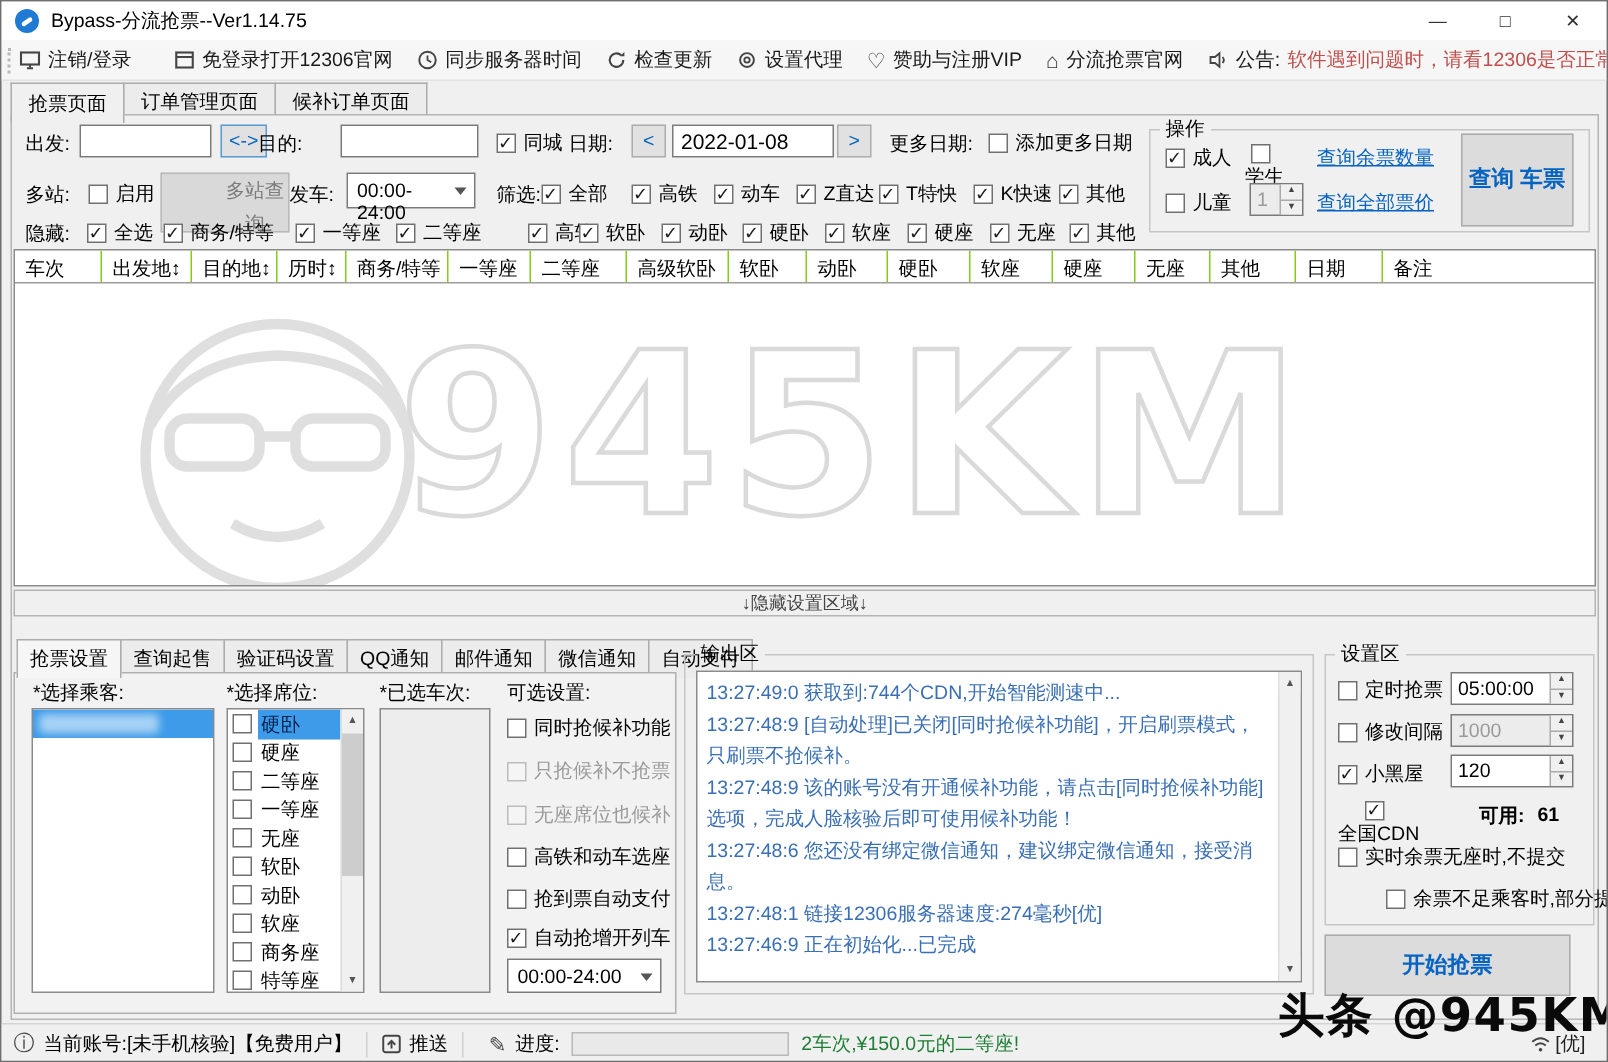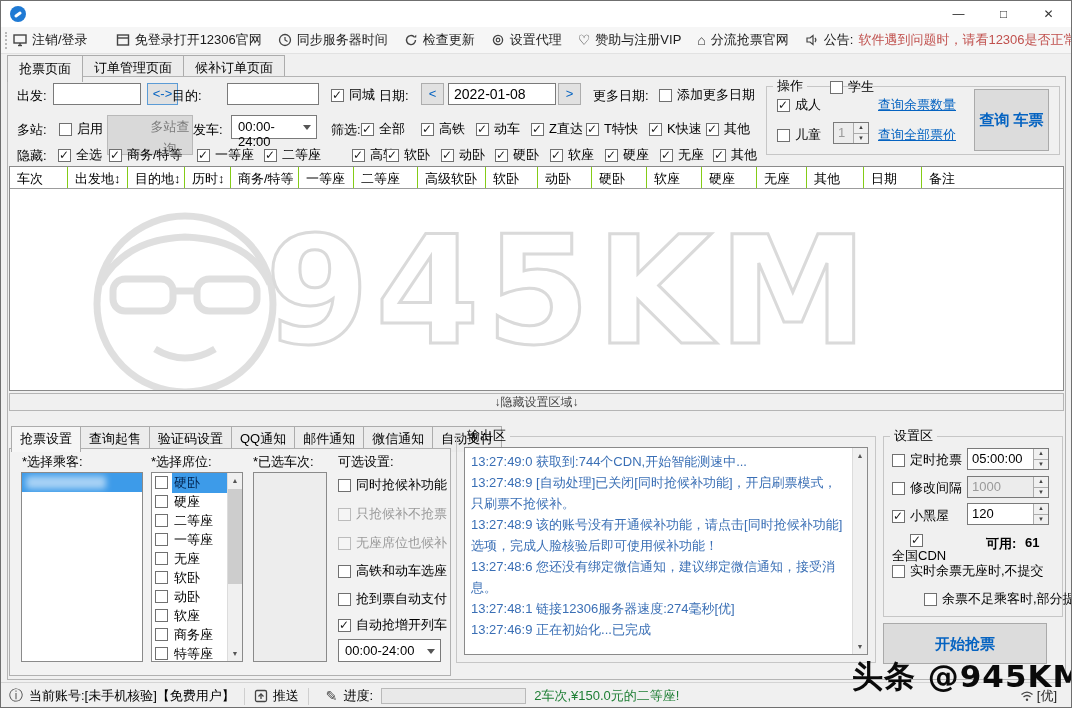--- a/index.html
+++ b/index.html
@@ -104,20 +104,21 @@
 
   .overlay-wm { position:absolute; left:851px; top:655px; font-size:31px; font-weight:bold; color:#0a0a0a; z-index:50; letter-spacing:1px; white-space:nowrap; font-family:"DejaVu Sans",sans-serif; }
 </style>
 </head>
 <body>
 
 <div class="win">
 
   <div class="titlebar">
     <div class="appicon"></div>
+    <div class="apptitle">Bypass-分流抢票--Ver1.14.75</div>
     <div class="winbtns">
       <div class="winbtn">—</div>
       <div class="winbtn">□</div>
       <div class="winbtn">✕</div>
     </div>
   </div>
 
   <div class="toolbar">
     <div class="grip"></div>
     <div class="titem">
@@ -213,21 +214,21 @@
       <span>添加更多日期</span>
     </label>
 
   <fieldset class="grp" style="left:765px;top:76px;width:294px;height:78px;">
     <legend>操作</legend>
   </fieldset>
   <label class="chk" style="left:776px;top:95px;">
       <span class="cb c"></span>
       <span>成人</span>
     </label>
-  <label class="chk" style="left:829px;top:77px;">
+  <label class="chk" style="left:829px;top:95px;flex-direction:column;">
       <span class="cb"></span>
       <span>学生</span>
     </label>
   <div class="link" style="left:877px;top:95px;">查询余票数量</div>
   <label class="chk" style="left:776px;top:125px;">
       <span class="cb"></span>
       <span>儿童</span>
     </label>
   <div class="spinbox gray" style="left:832px;top:121px;width:36px;height:22px;">
       <span class="val">1</span>

